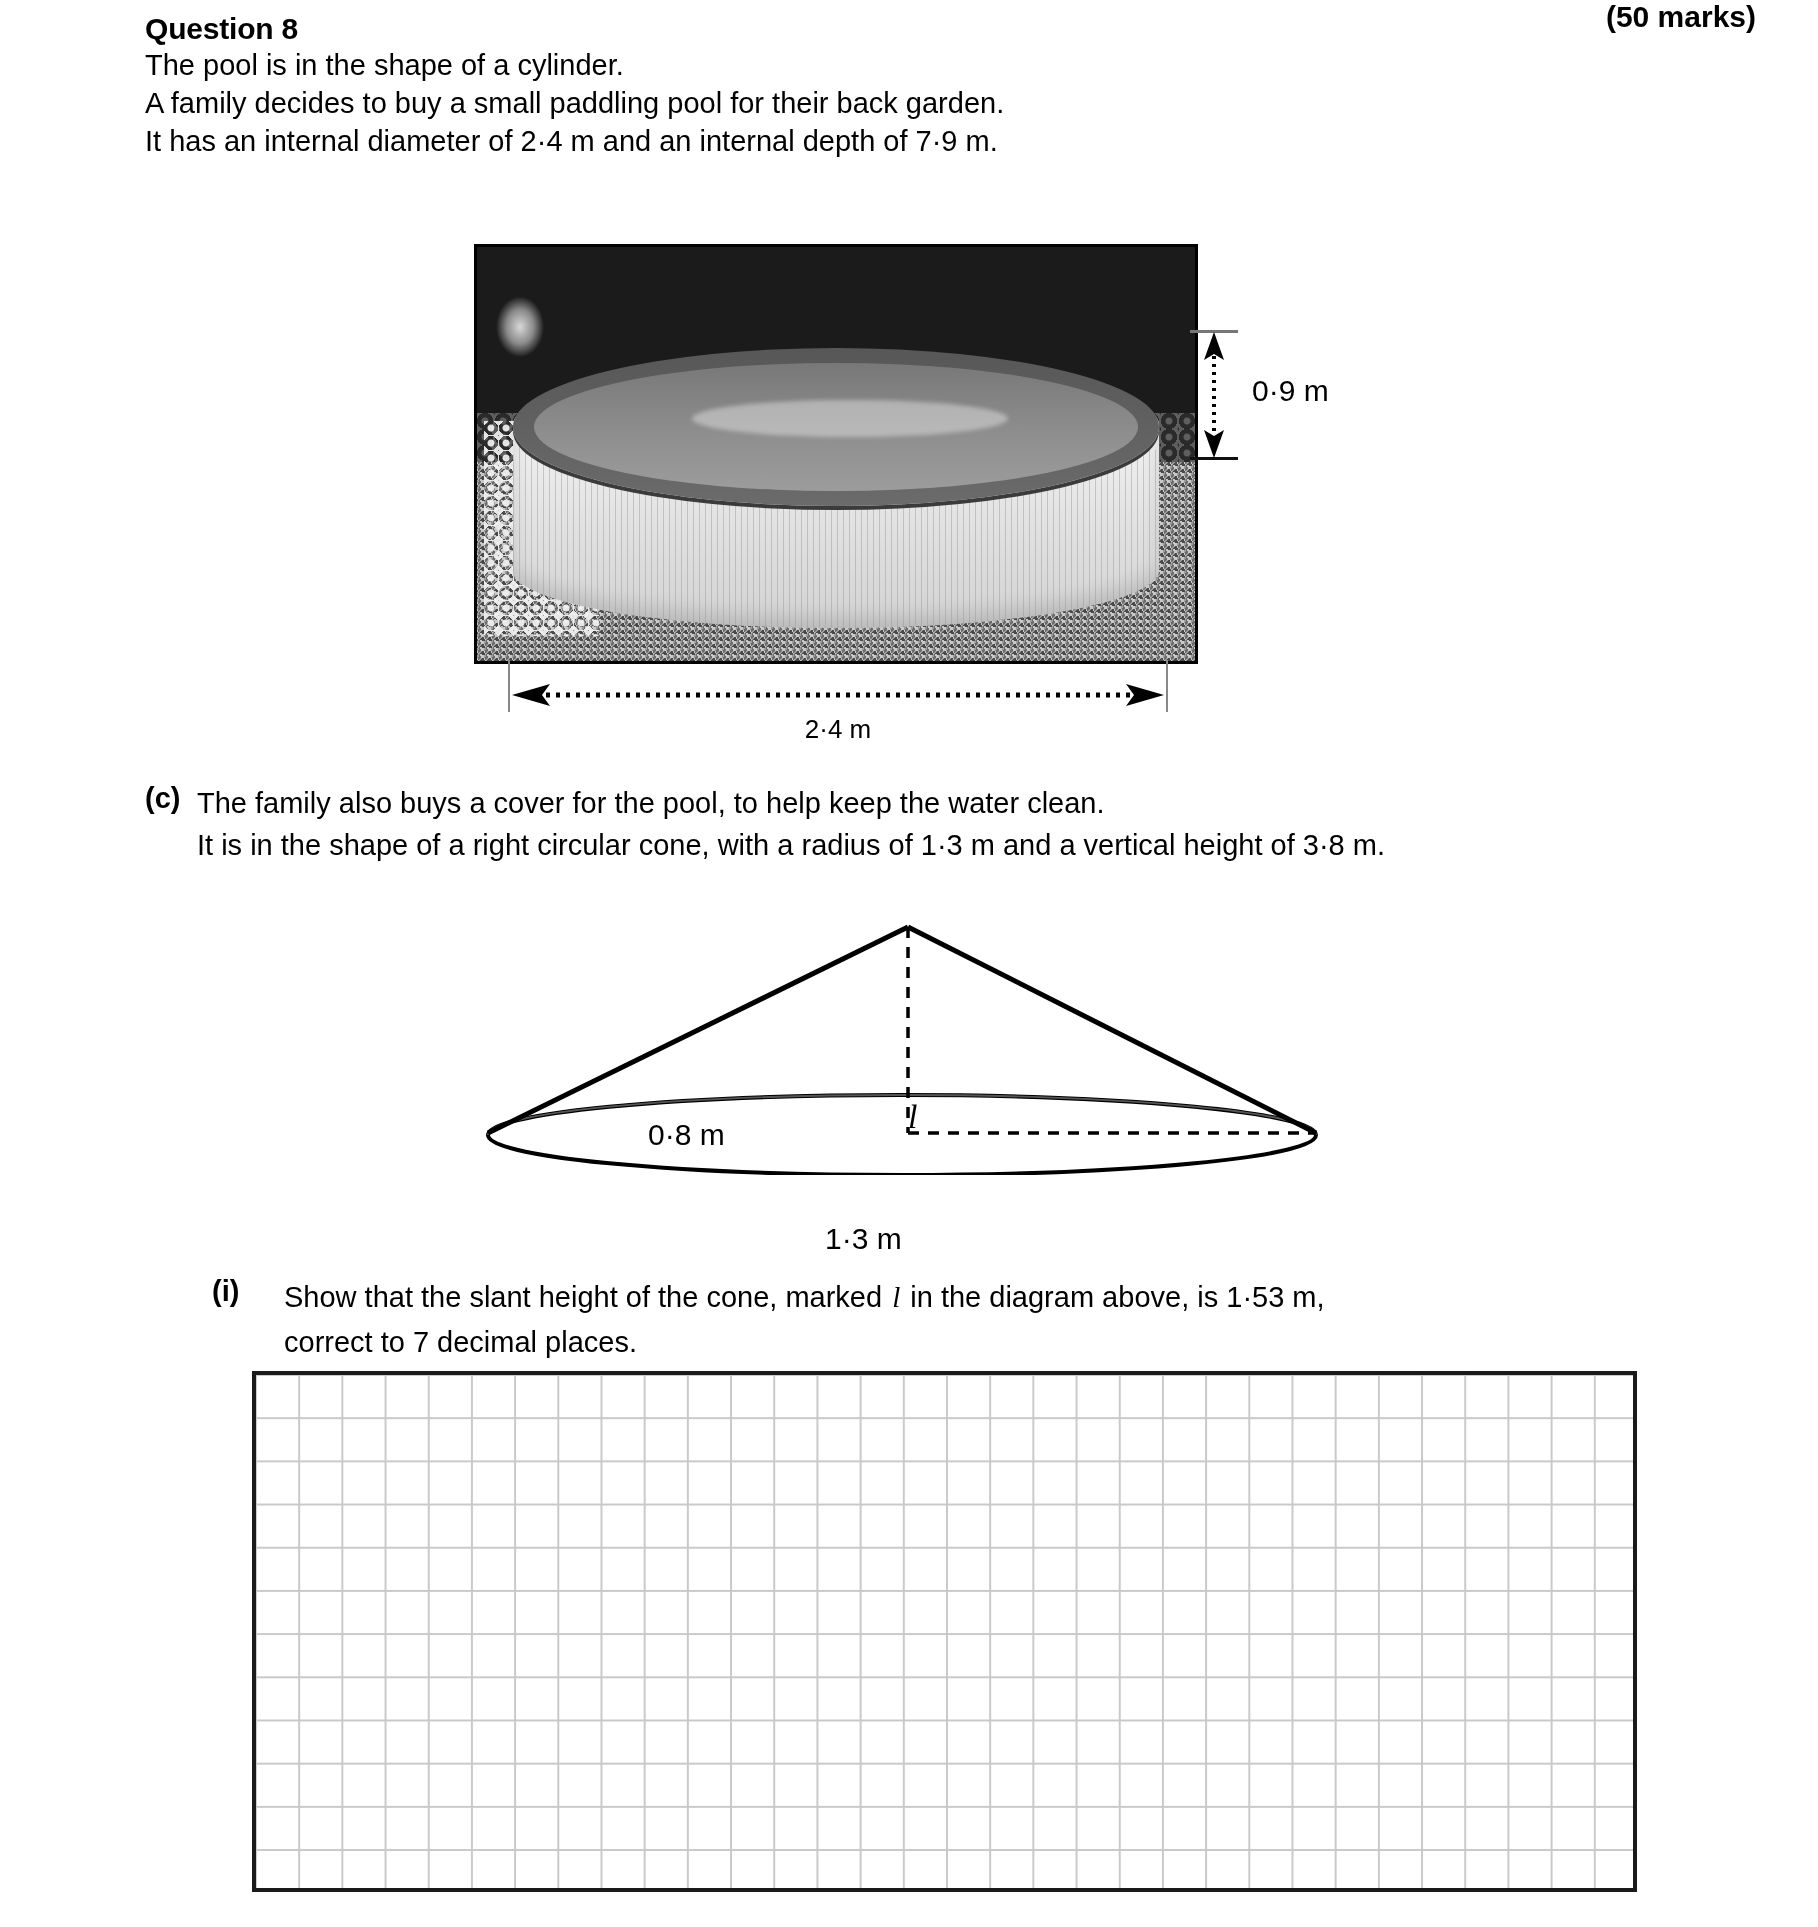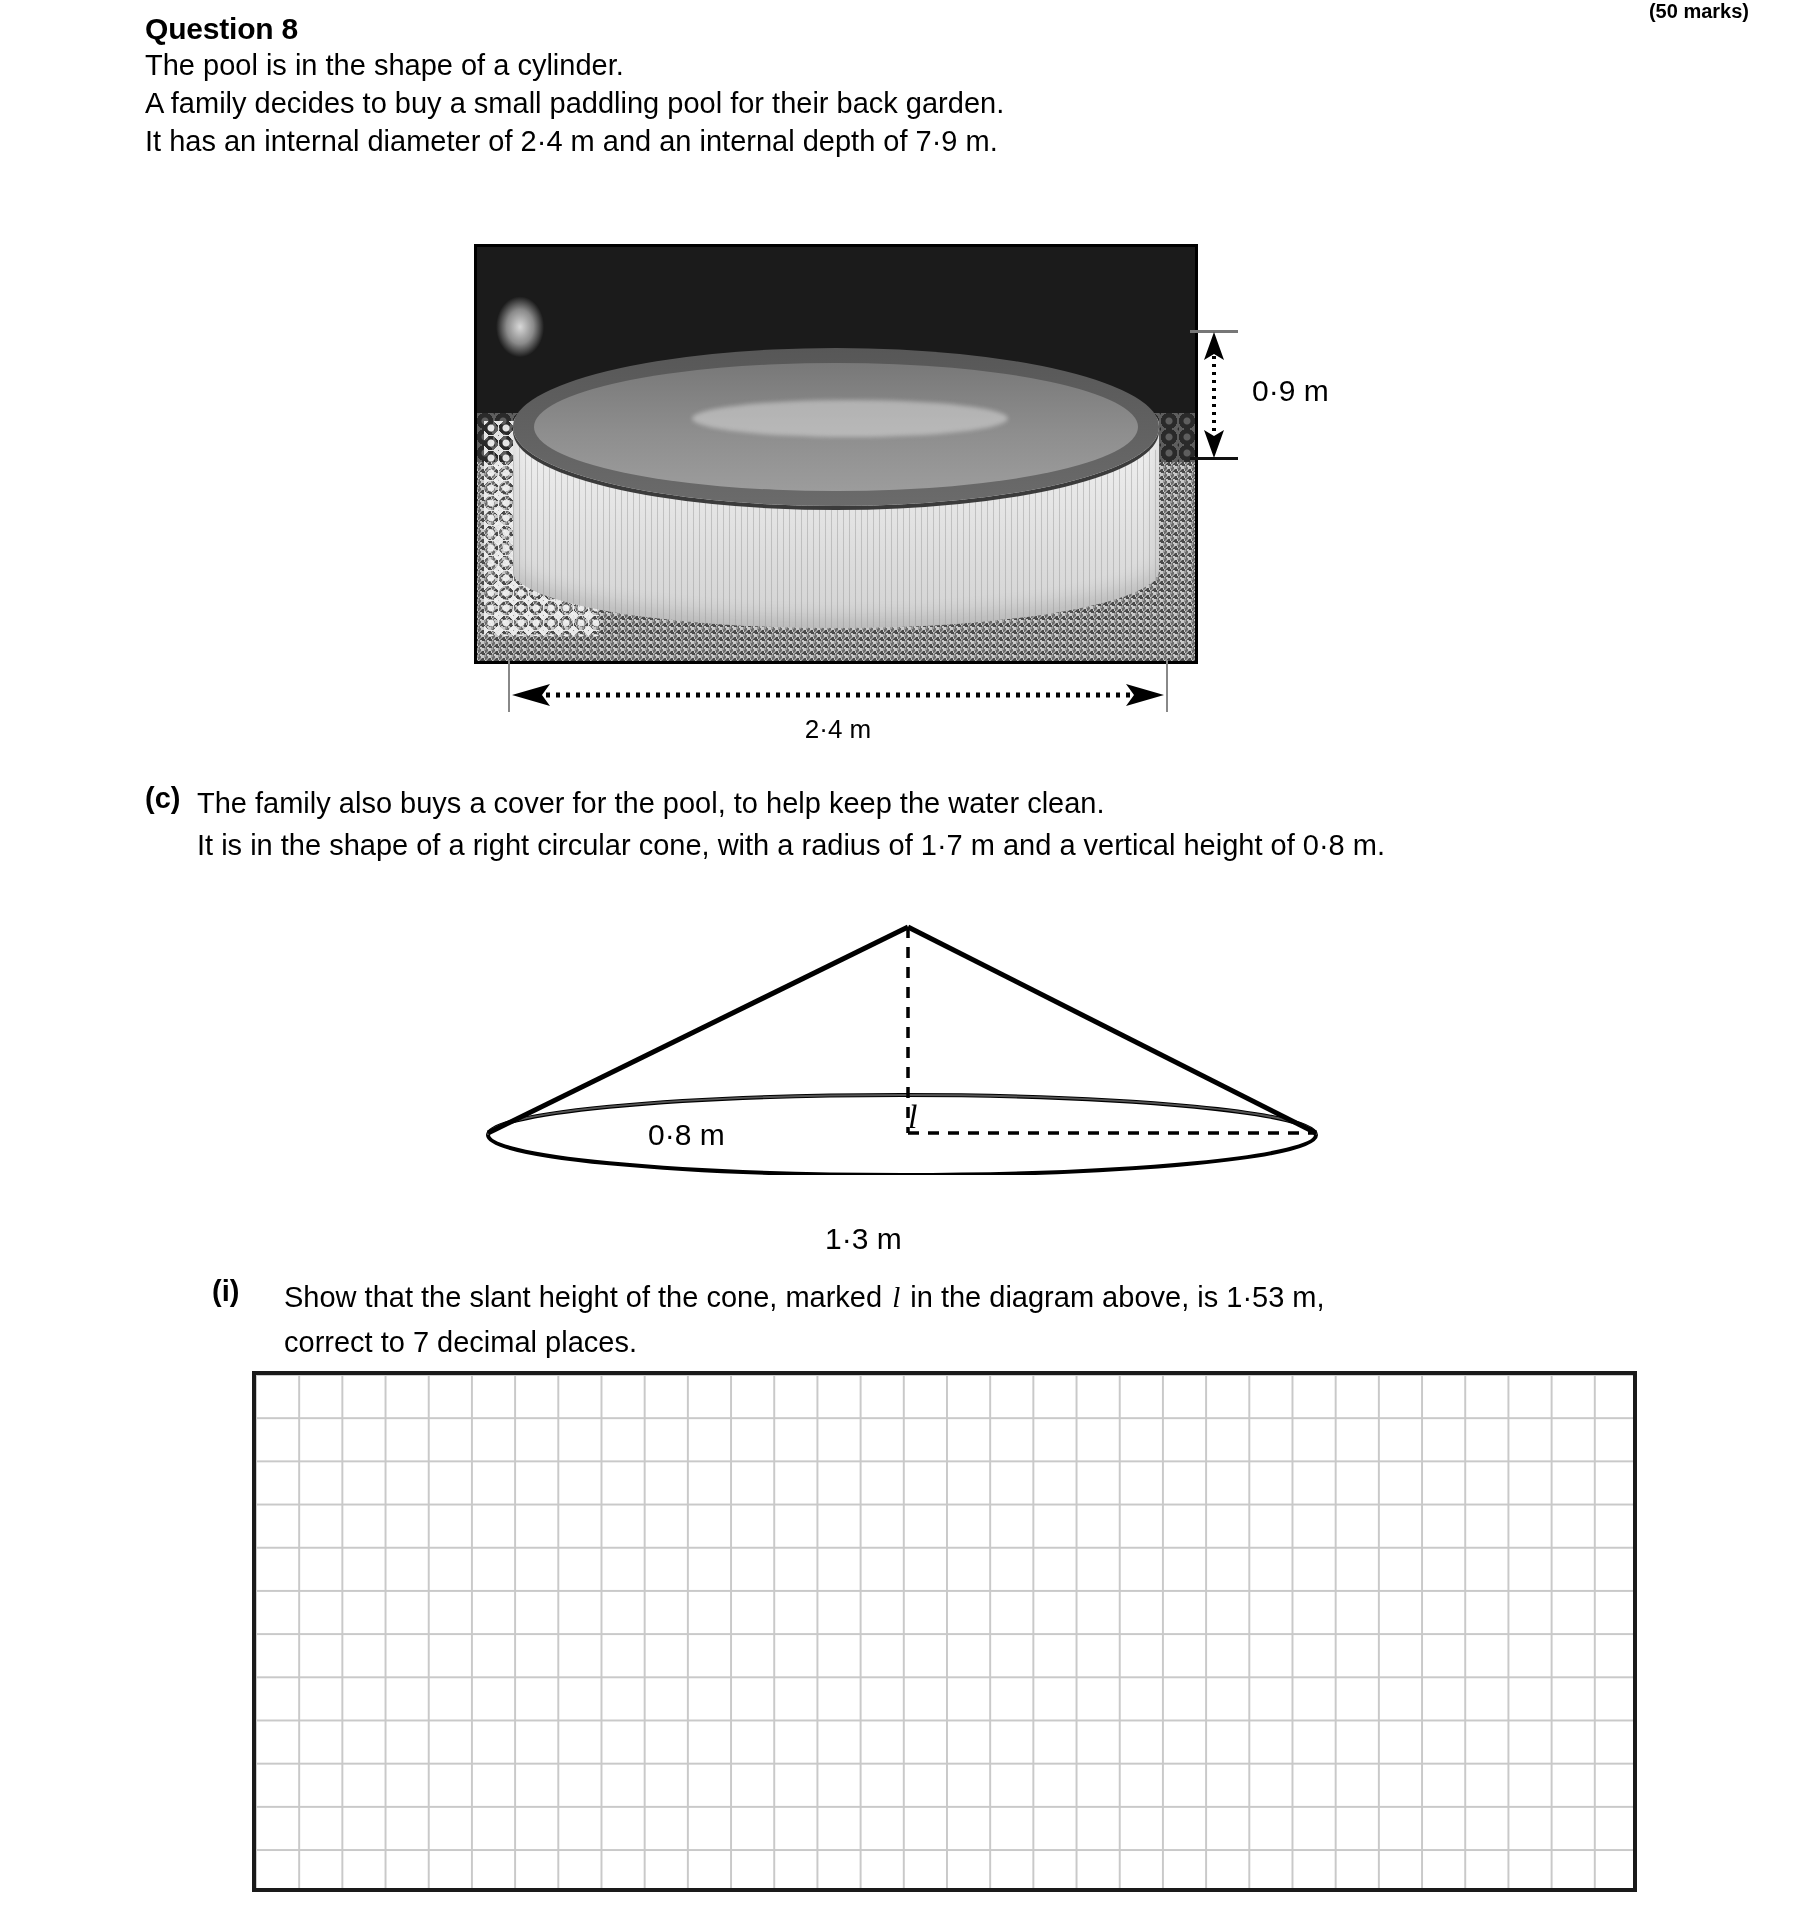--- a/index.html
+++ b/index.html
@@ -23,23 +23,23 @@
     position: absolute;
     left: 145px;
     top: 12px;
     font-size: 30px;
     font-weight: bold;
     letter-spacing: -0.2px;
     white-space: nowrap;
   }
   #marks-label {
     position: absolute;
-    right: 69px;
+    right: 62px;
     top: 0px;
-    font-size: 20px;
+    font-size: 30px;
     font-weight: bold;
     white-space: nowrap;
   }
 
   
   #intro-block {
     position: absolute;
     left: 145px;
     top: 46px;
     width: 1400px;
@@ -360,21 +360,21 @@
       <polygon points="656,15 618,4 626,15 618,26" fill="#000"></polygon>
       <line x1="38" y1="15" x2="622" y2="15" stroke="#000" stroke-width="5" stroke-dasharray="4 6" stroke-linecap="butt"></line>
     </svg>
     <div id="diameter-label">2·4 m</div>
   </div>
 
   <div id="part-c">
     <div class="marker">(c)</div>
     <div class="body">
       <div class="line">The family also buys a cover for the pool, to help keep the water clean.</div>
-      <div class="line">It is in the shape of a right circular cone, with a radius of 1·7 m and a vertical height of 0·8 m.</div>
+      <div class="line">It is in the shape of a right circular cone, with a radius of 1·3 m and a vertical height of 3·8 m.</div>
     </div>
   </div>
 
   <div id="cone-figure">
     <svg id="cone-svg" viewBox="0 0 900 270">
 
       <ellipse cx="432" cy="230" rx="414" ry="40" fill="none" stroke="#000" stroke-width="4"></ellipse>
 
       <path d="M 18 230 A 414 40 0 0 1 846 230" fill="none" stroke="#555" stroke-width="1.8"></path>
 

